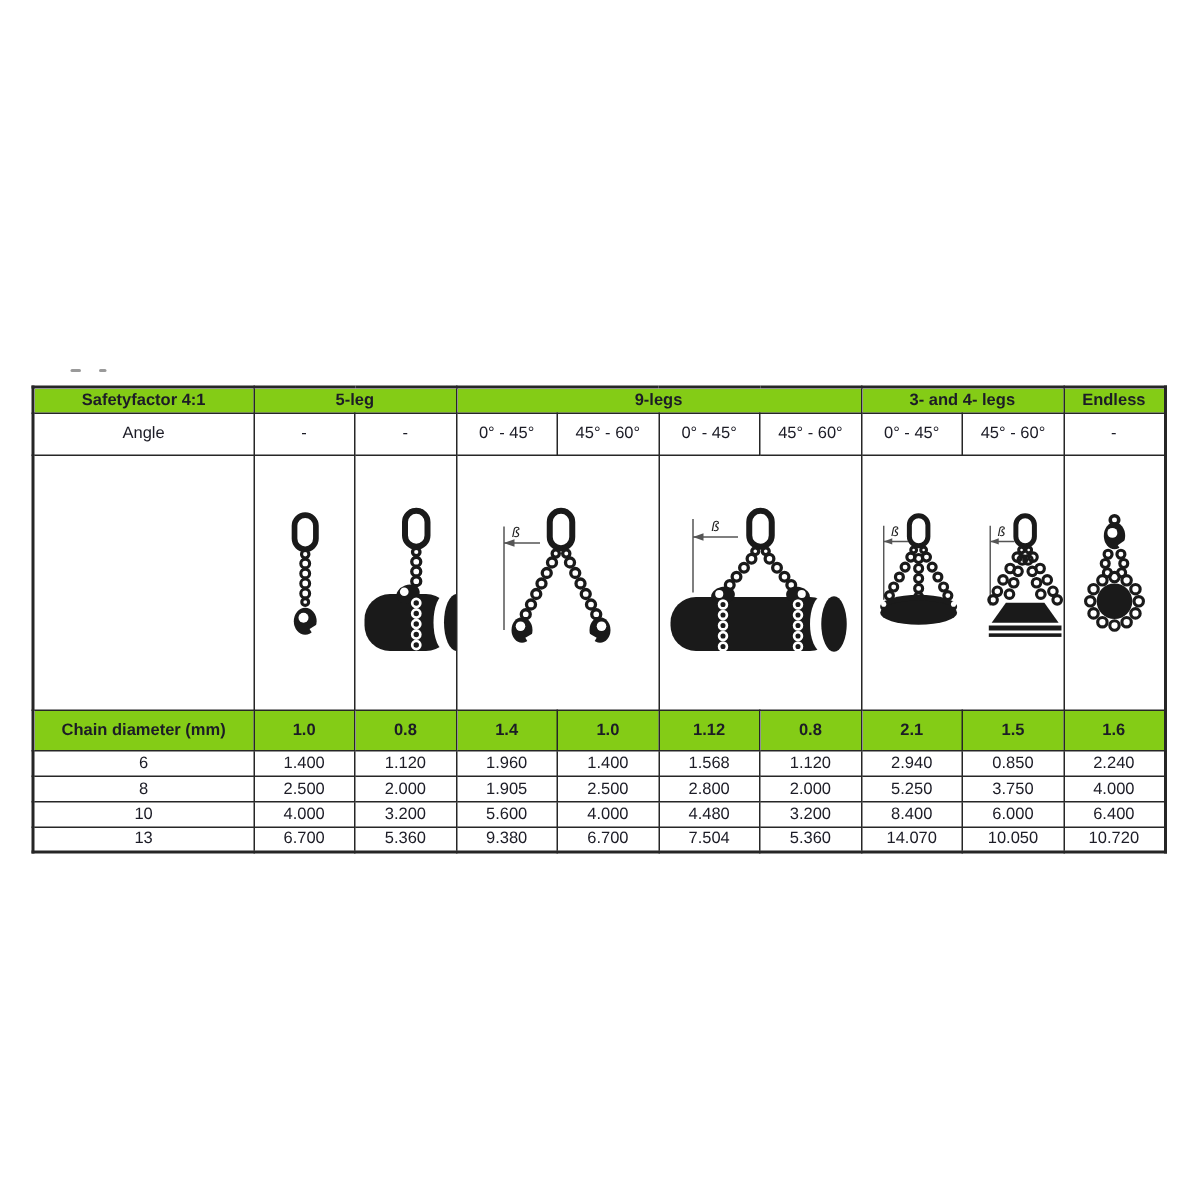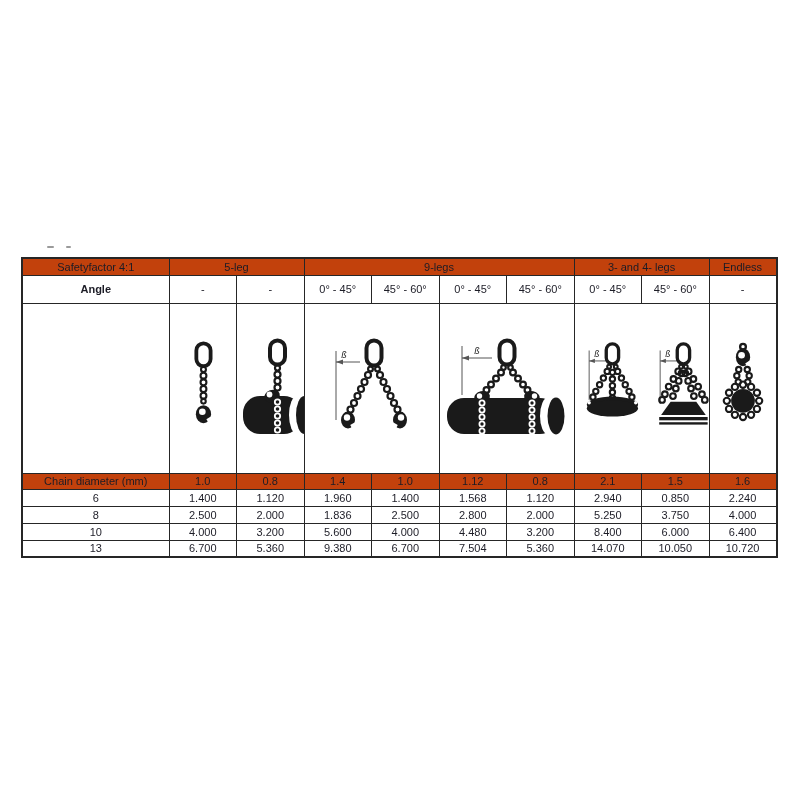--- a/index.html
+++ b/index.html
@@ -23,26 +23,26 @@
   table.sling td{
     border:1.5px solid #262626;
     text-align:center;vertical-align:middle;
     font-size:11px;color:#1c1c26;
     padding:0 2px;overflow:hidden;white-space:nowrap;
   }
   td.gb{border-left-width:2.5px;}
   tr.r-head{height:17px;}
   tr.r-angle{height:28px;}
   tr.r-img{height:170px;}
-  tr.r-dia{height:16px;}
+  tr.r-dia{height:27px;}
   tr.r-data{height:17px;}
-  .gray{background:#c2410c;color:#f8f8f8;font-weight:normal;font-size:12px;}
+  .gray{background:#84cc16;color:#f8f8f8;font-weight:bold;font-size:12px;}
   .factor{font-size:11.5px;}
   .left{text-align:left;padding-left:5px;}
-  .anglbl{font-size:12px;font-weight:bold;}
+  .anglbl{font-size:12px;}
   td.imgc{vertical-align:top;text-align:center;padding-top:11px;}
   td.imgc svg{vertical-align:top;}
   .duo svg{display:inline-block;margin:0 3px;}
 
   
   .lk{fill:none;stroke:#1a1a1a;}
   .ch{fill:none;stroke:#1a1a1a;stroke-width:2.2;}
   .chw{fill:none;stroke:#ffffff;stroke-width:1.8;}
   .blk{fill:#1a1a1a;}
   .wht{fill:#ffffff;}
@@ -310,21 +310,21 @@
       <td class="gb">1.568</td>
       <td>1.120</td>
       <td class="gb">2.940</td>
       <td>0.850</td>
       <td class="gb">2.240</td>
     </tr>
     <tr class="r-data">
       <td>8</td>
       <td class="gb">2.500</td>
       <td>2.000</td>
-      <td class="gb">1.836</td>
+      <td class="gb">1.905</td>
       <td>2.500</td>
       <td class="gb">2.800</td>
       <td>2.000</td>
       <td class="gb">5.250</td>
       <td>3.750</td>
       <td class="gb">4.000</td>
     </tr>
     <tr class="r-data">
       <td>10</td>
       <td class="gb">4.000</td>

